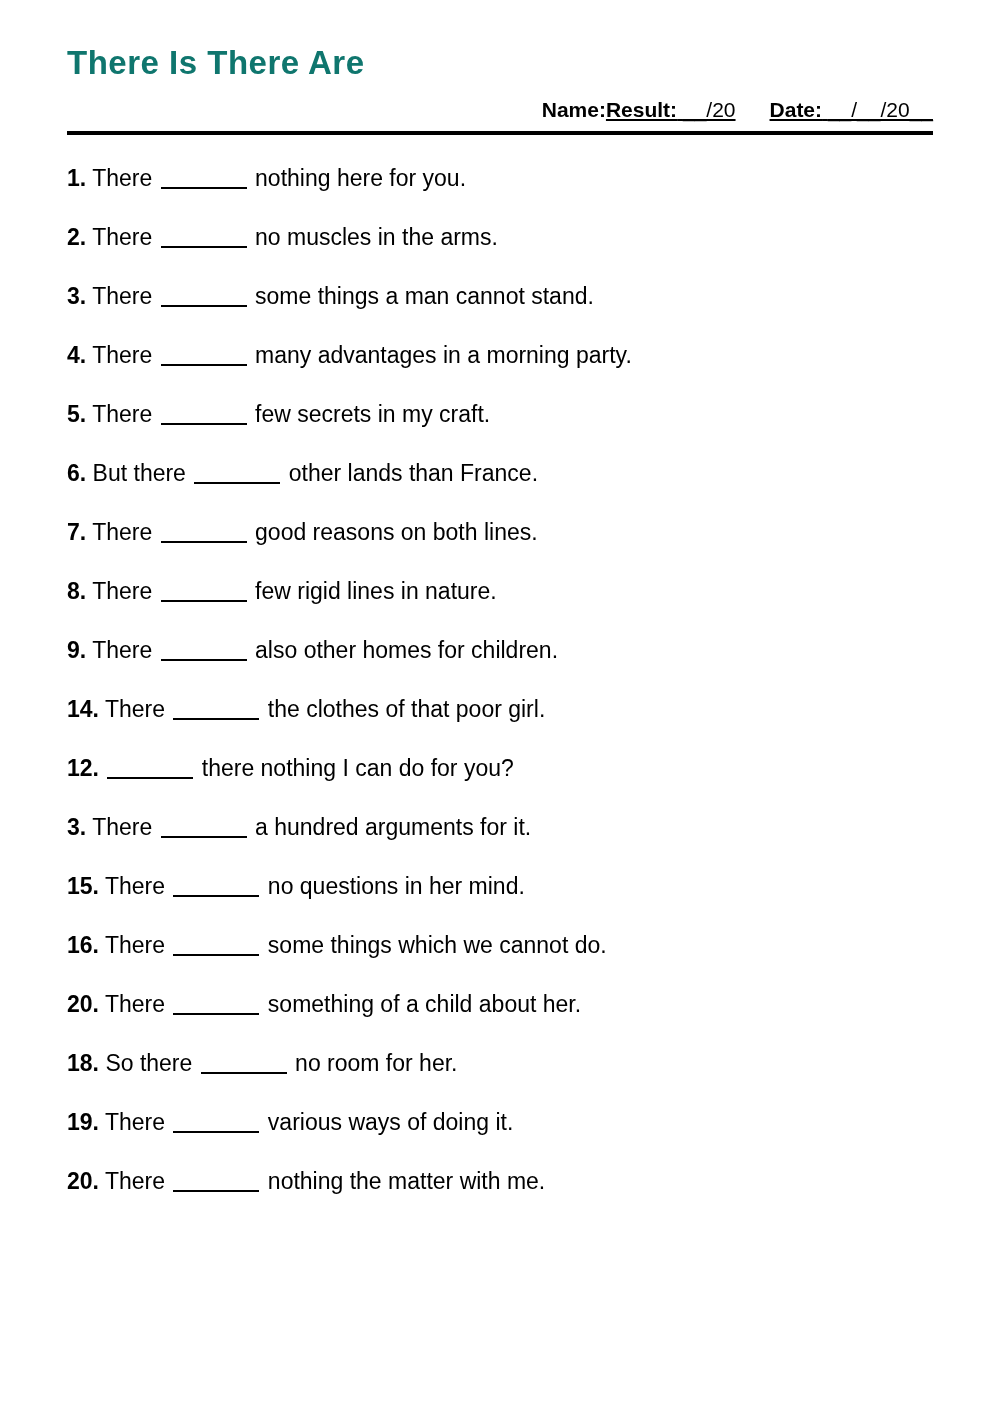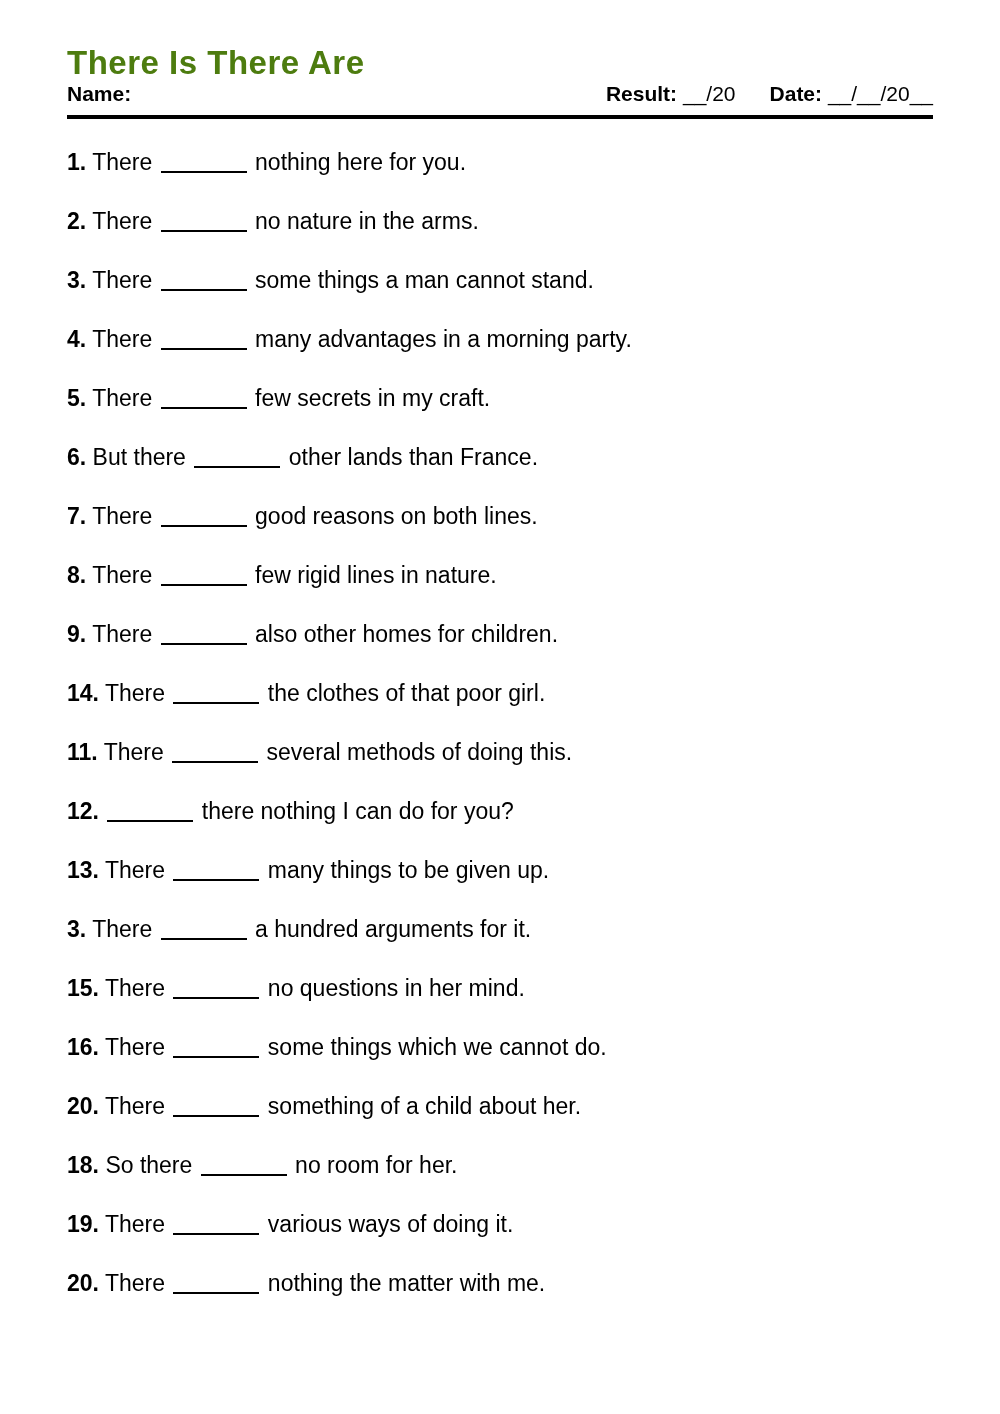--- a/index.html
+++ b/index.html
@@ -15,33 +15,35 @@
     background: #ffffff;
     overflow: hidden;
   }
   .content {
     padding: 44px 67px 0 67px;
   }
   .title {
     font-size: 33px;
     font-weight: bold;
     letter-spacing: 0.5px;
-    color: #4d7c0f;
+    color: #0f766e;
   }
   .meta-row {
     display: flex;
-    justify-content: space-between;
+    justify-content: flex-end;
     align-items: baseline;
+    margin-top: 16px;
     padding-bottom: 9px;
     border-bottom: 4px solid #000000;
     font-size: 21px;
   }
   .meta-right {
     display: flex;
     gap: 34px;
+    text-decoration: underline;
   }
   .meta-label { font-weight: bold; }
   .meta-value { font-weight: normal; white-space: pre; }
   .meta-pair { white-space: nowrap; }
   .items {
     margin-top: 31px;
   }
   .item {
     font-size: 23px;
     line-height: 24px;
@@ -80,21 +82,21 @@
     <span class="num">1.</span>
     <span class="before">There</span>
     <span class="blank"></span>
     <span class="after">nothing here for you.</span>
   </div>
 
   <div class="item">
     <span class="num">2.</span>
     <span class="before">There</span>
     <span class="blank"></span>
-    <span class="after">no nature in the arms.</span>
+    <span class="after">no muscles in the arms.</span>
   </div>
 
   <div class="item">
     <span class="num">3.</span>
     <span class="before">There</span>
     <span class="blank"></span>
     <span class="after">some things a man cannot stand.</span>
   </div>
 
   <div class="item">
@@ -139,40 +141,28 @@
     <span class="after">also other homes for children.</span>
   </div>
 
   <div class="item">
     <span class="num">14.</span>
     <span class="before">There</span>
     <span class="blank"></span>
     <span class="after">the clothes of that poor girl.</span>
   </div>
 
-  <div class="item">
-    <span class="num">11.</span>
-    <span class="before">There</span>
-    <span class="blank"></span>
-    <span class="after">several methods of doing this.</span>
-  </div>
 
   <div class="item">
     <span class="num">12.</span>
     
     <span class="blank"></span>
     <span class="after">there nothing I can do for you?</span>
   </div>
 
-  <div class="item">
-    <span class="num">13.</span>
-    <span class="before">There</span>
-    <span class="blank"></span>
-    <span class="after">many things to be given up.</span>
-  </div>
 
   <div class="item">
     <span class="num">3.</span>
     <span class="before">There</span>
     <span class="blank"></span>
     <span class="after">a hundred arguments for it.</span>
   </div>
 
   <div class="item">
     <span class="num">15.</span>

